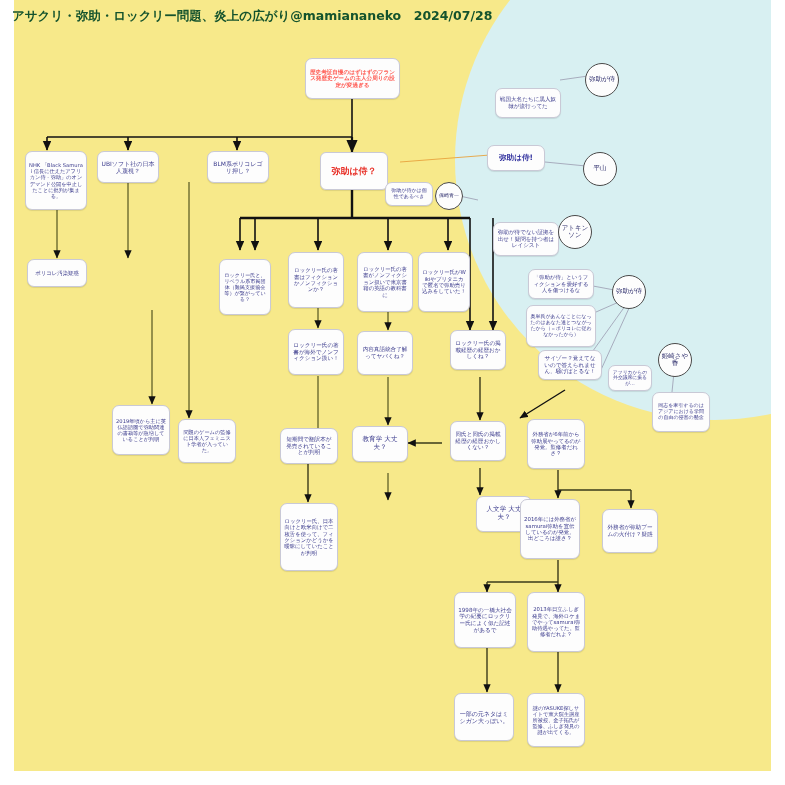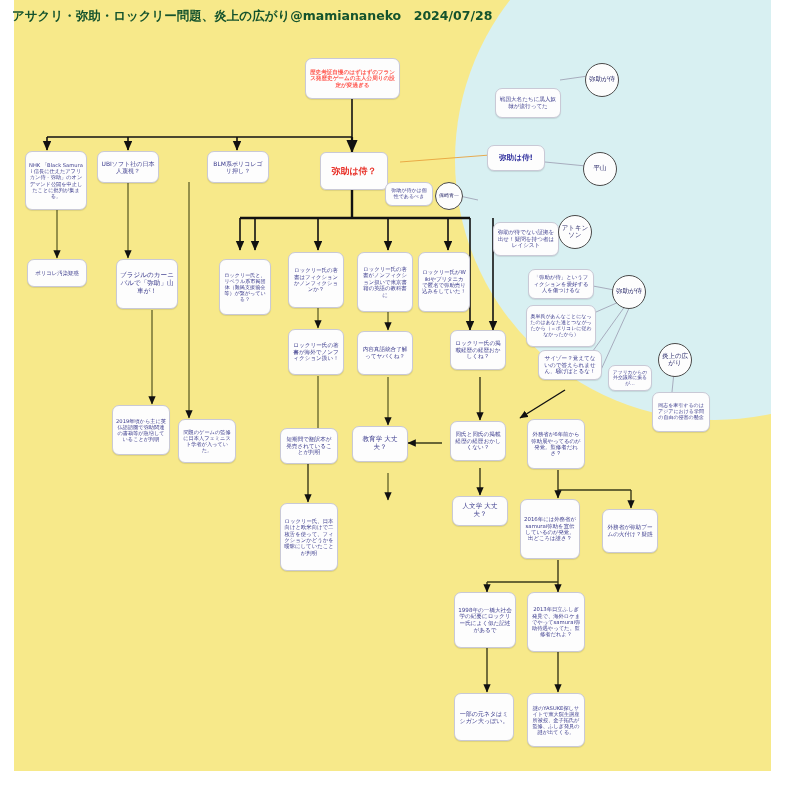--- a/index.html
+++ b/index.html
@@ -160,21 +160,20 @@
   <div class="node" style="left:97px;top:151px;width:62px;height:32px;font-size:6px;">UBIソフト社の日本人蔑視？</div>
 
   <div class="node" style="left:207px;top:151px;width:62px;height:32px;font-size:6px;">BLM系ポリコレゴリ押し？</div>
 
   <div class="node red" style="left:320px;top:152px;width:68px;height:38px;font-size:9px;border-radius:6px;">弥助は侍？</div>
 
   <div class="node" style="left:385px;top:182px;width:48px;height:24px;font-size:5px;">弥助が侍かは個性であるべき</div>
 
   <div class="node" style="left:27px;top:259px;width:60px;height:28px;font-size:5.4px;">ポリコレ汚染疑惑</div>
 
-  <div class="node" style="left:116px;top:259px;width:62px;height:50px;font-size:6.6px;">ブラジルのカーニバルで「弥助」山車が！</div>
 
   <div class="node" style="left:219px;top:259px;width:52px;height:56px;font-size:5.1px;">ロックリー氏と、リベラル系市民団体（難民支援協会等）が繋がっている？</div>
 
   <div class="node" style="left:288px;top:252px;width:56px;height:56px;font-size:5.4px;">ロックリー氏の著書はフィクションかノンフィクションか？</div>
 
   <div class="node" style="left:357px;top:252px;width:56px;height:60px;font-size:5.4px;">ロックリー氏の著書がノンフィクション扱いで東京書籍の英語の教科書に</div>
 
   <div class="node" style="left:418px;top:252px;width:52px;height:60px;font-size:5.4px;">ロックリー氏がWikiやブリタニカで匿名で弥助売り込みをしていた！</div>
 
   <div class="node" style="left:450px;top:330px;width:56px;height:40px;font-size:5.6px;">ロックリー氏の掲載経歴の経歴おかしくね？</div>
@@ -188,21 +187,21 @@
   <div class="node" style="left:357px;top:331px;width:56px;height:44px;font-size:5.6px;">内容真語統合了解ってヤバくね？</div>
 
   <div class="node" style="left:280px;top:428px;width:58px;height:36px;font-size:5.6px;">短期間で翻訳本が発売されていることが判明</div>
 
   <div class="node" style="left:352px;top:426px;width:56px;height:36px;font-size:6.6px;">教育学 大丈夫？</div>
 
   <div class="node" style="left:450px;top:421px;width:56px;height:40px;font-size:5.6px;">同氏と同氏の掲載経歴の経歴おかしくない？</div>
 
   <div class="node" style="left:280px;top:503px;width:58px;height:68px;font-size:5.4px;">ロックリー氏、日本向けと欧米向けで二枚舌を使って、フィクションかどうかを曖昧にしていたことが判明</div>
 
-  <div class="node" style="left:452px;top:496px;width:56px;height:30px;font-size:6.6px;">人文学 大丈夫？</div>
+  <div class="node" style="left:476px;top:496px;width:56px;height:36px;font-size:6.6px;">人文学 大丈夫？</div>
 
   <div class="node" style="left:527px;top:419px;width:58px;height:50px;font-size:5.4px;">外務省が6年前から弥助展やってるのが発覚。監修者だれさ？</div>
 
   <div class="node" style="left:520px;top:499px;width:60px;height:60px;font-size:5.4px;">2016年には外務省がsamurai弥助を宣伝しているのが発覚。出どころは誰さ？</div>
 
   <div class="node" style="left:602px;top:509px;width:56px;height:44px;font-size:5.6px;">外務省が弥助ブームの火付け？疑惑</div>
 
   <div class="node" style="left:454px;top:592px;width:62px;height:56px;font-size:5.6px;">1998年の一橋大社会学の紀要にロックリー氏によく似た記述があるで</div>
 
   <div class="node" style="left:527px;top:592px;width:58px;height:60px;font-size:5.3px;">2013年日立ふしぎ発見で、海外ロケまでやってsamurai弥助待遇やってた。監修者だれよ？</div>
@@ -230,15 +229,15 @@
   <div class="circle" style="left:585px;top:63px;width:34px;height:34px;">弥助が侍</div>
 
   <div class="circle" style="left:583px;top:152px;width:34px;height:34px;">平山</div>
 
   <div class="circle" style="left:558px;top:215px;width:34px;height:34px;">アトキンソン</div>
 
   <div class="circle" style="left:612px;top:275px;width:34px;height:34px;">弥助が侍</div>
 
   <div class="circle" style="left:435px;top:182px;width:28px;height:28px;font-size:5px;">保崎青一</div>
 
-  <div class="circle" style="left:658px;top:343px;width:34px;height:34px;">炎上の広がり</div>
+  <div class="circle" style="left:658px;top:343px;width:34px;height:34px;">姫崎さや香</div>
 
 </div>
 
 </body></html>

